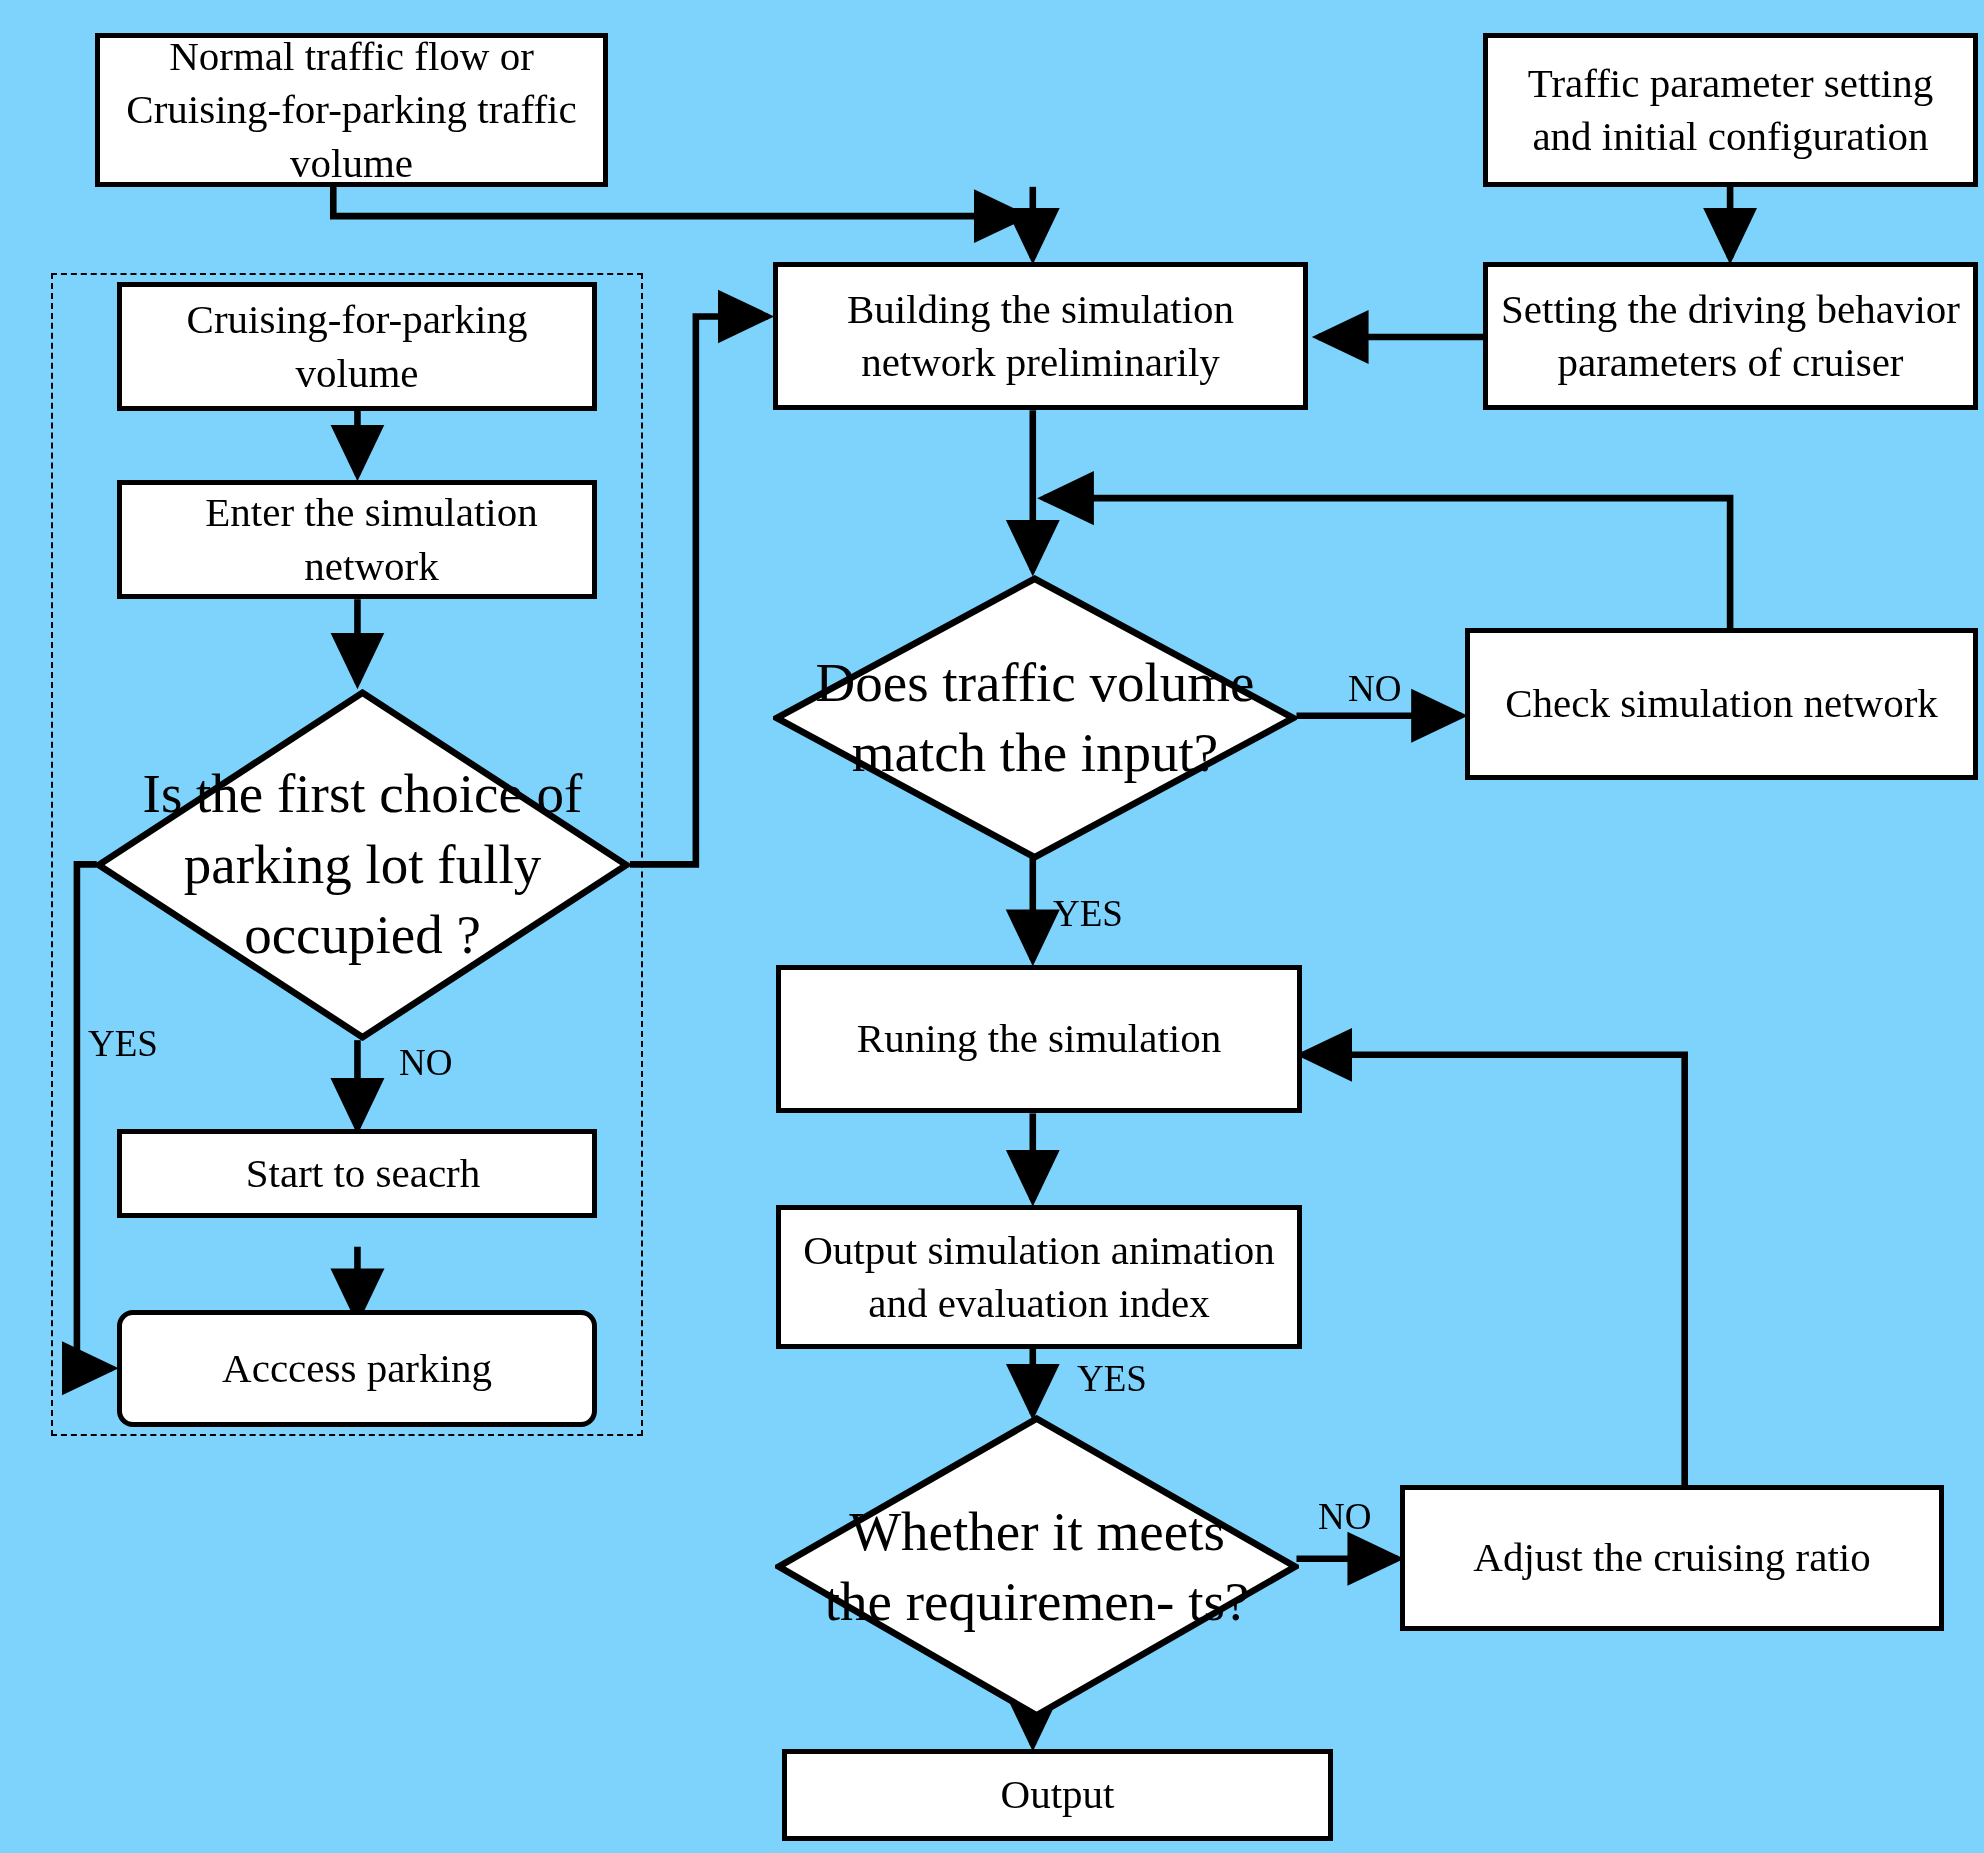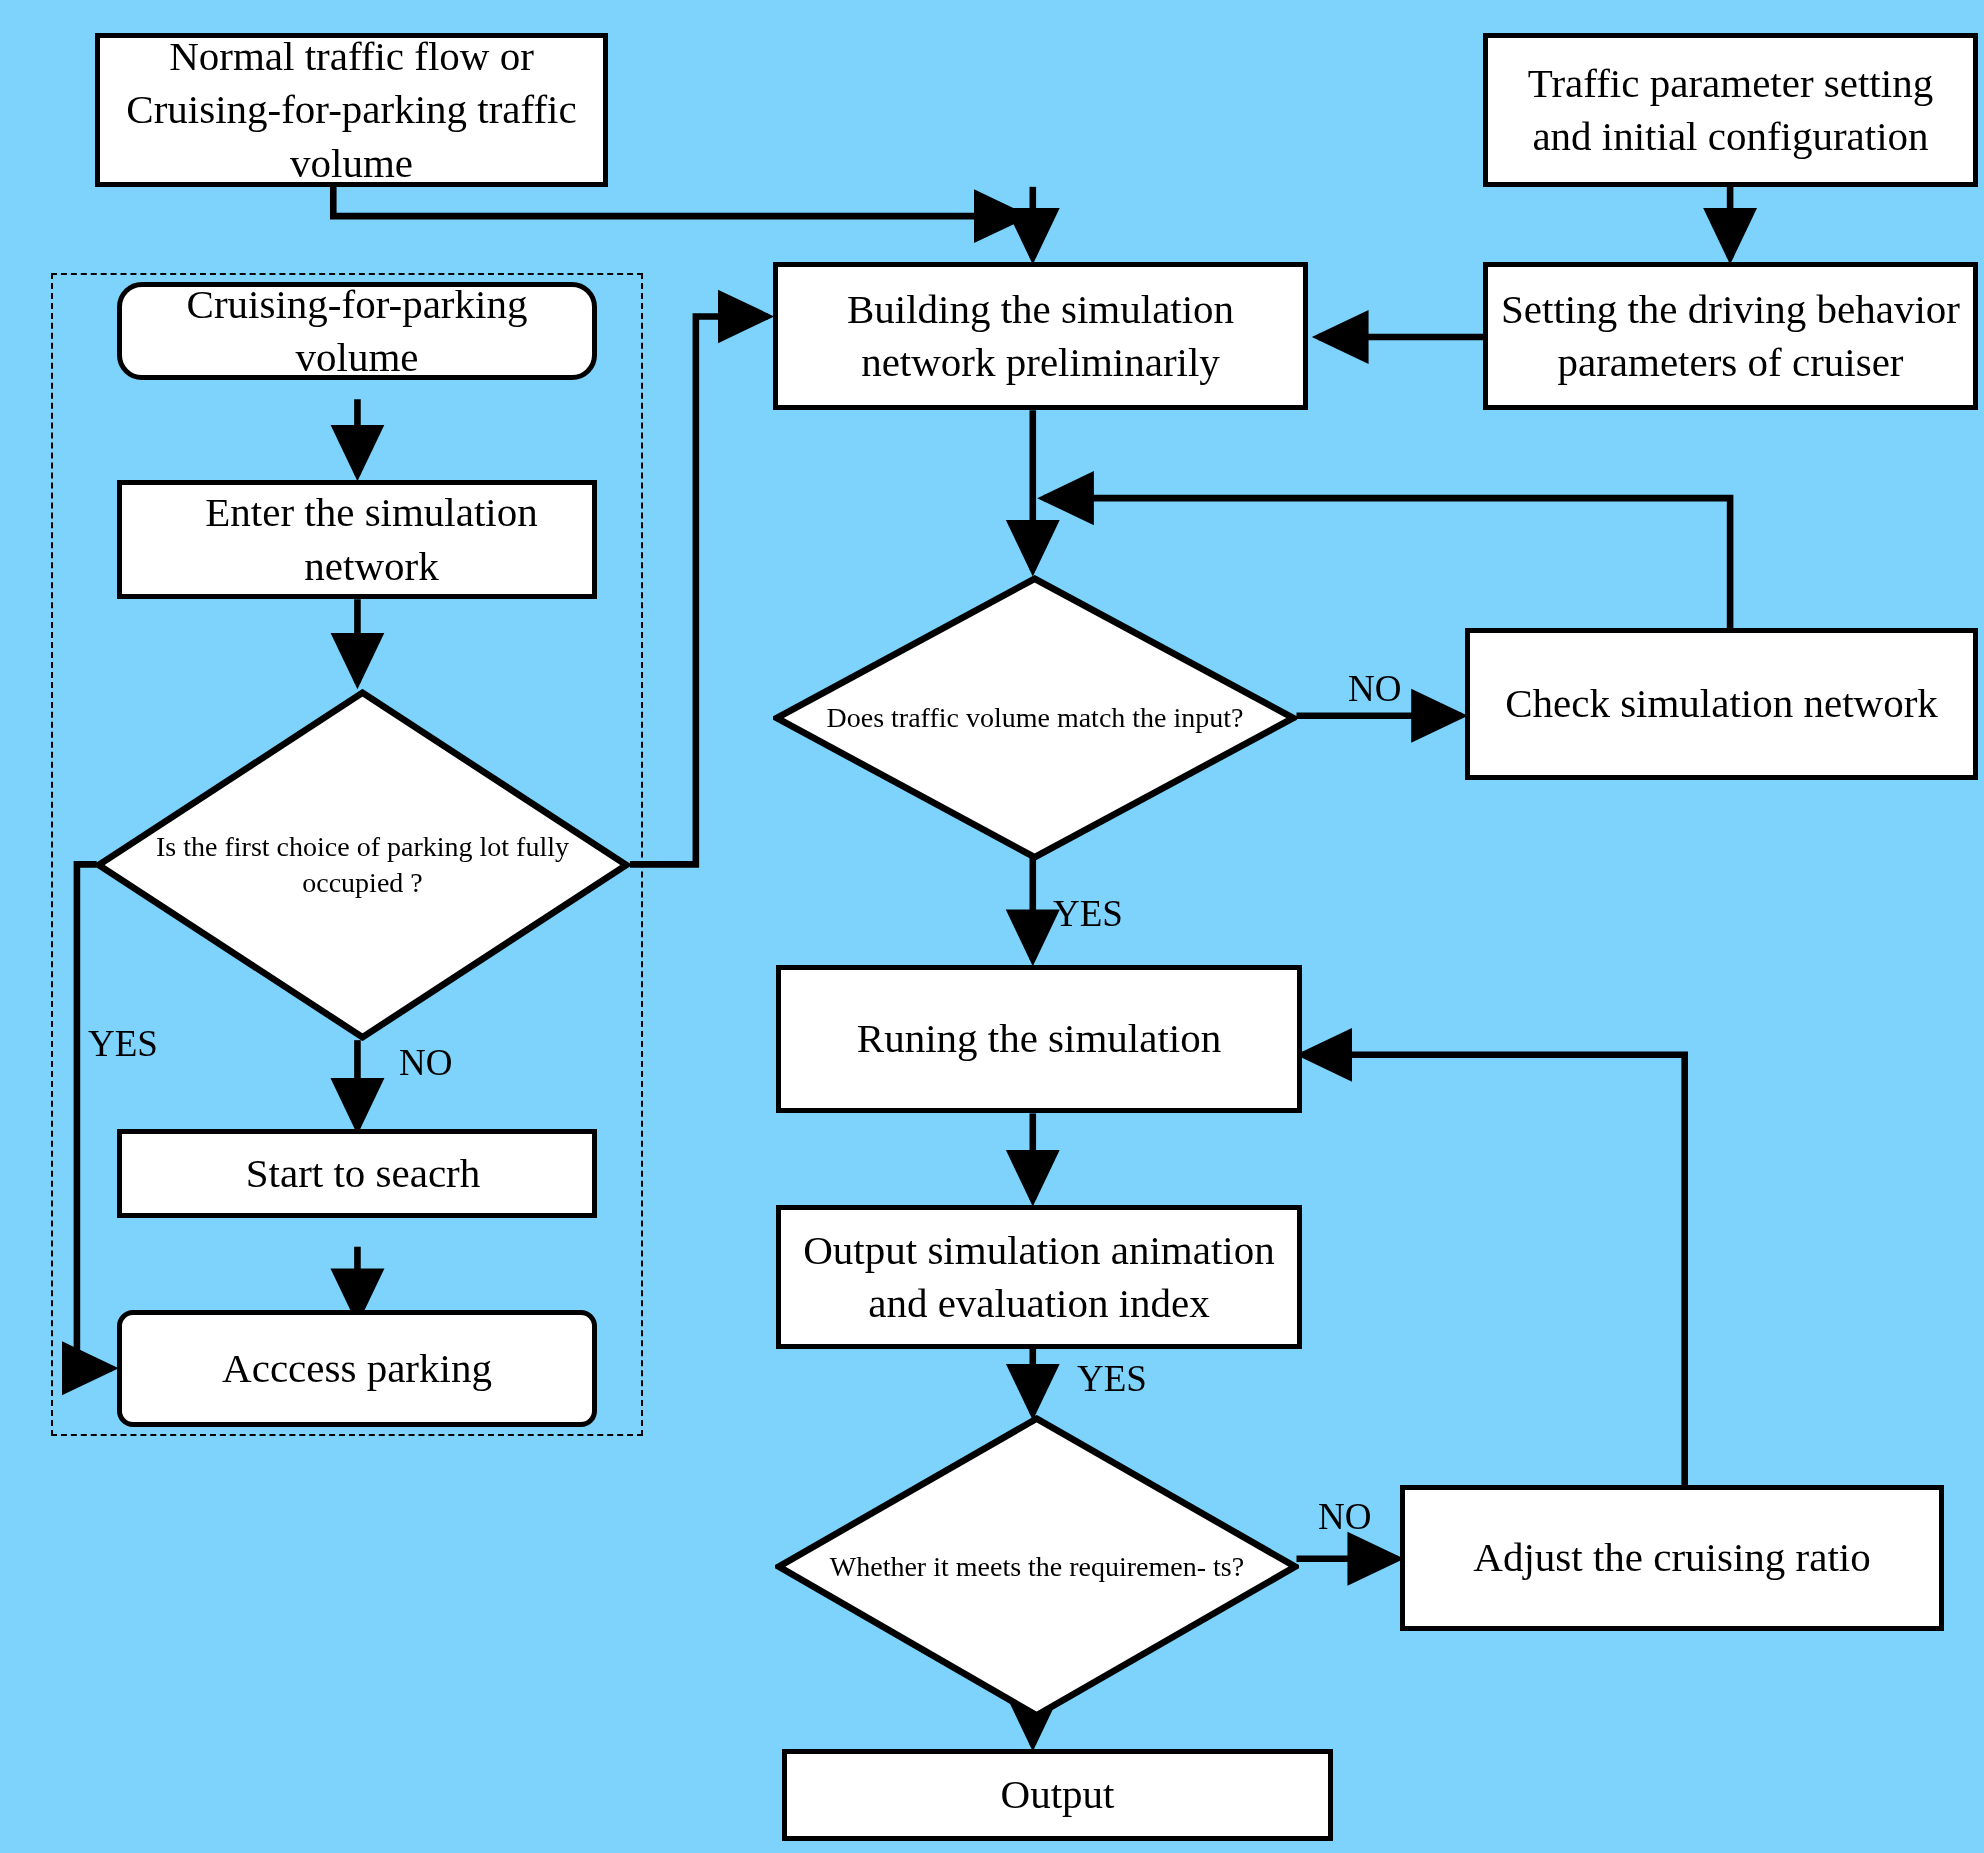--- a/index.html
+++ b/index.html
@@ -7,21 +7,21 @@
   #stage{position:relative;width:1985px;height:1854px;background:#7dd3fc;overflow:hidden;}
   svg.edges{position:absolute;left:0;top:0;width:1985px;height:1854px;pointer-events:none;}
   .node{position:absolute;box-sizing:border-box;display:flex;align-items:center;justify-content:center;text-align:center;background:#fff;}
   .box{border:5.1px solid #000;}
   .box .txt{font-size:41px;line-height:1.30;padding:0 10.3px;}
   .dashgroup{position:absolute;box-sizing:border-box;border:2.9px dashed #000;background:transparent;}
   .diamond{position:absolute;}
   .diamond svg{position:absolute;left:0;top:0;}
   .diamond .dtxt{position:absolute;left:0;top:0;width:100%;height:100%;
       display:flex;align-items:center;justify-content:center;text-align:center;
-      font-size:28px;line-height:1.28;box-sizing:border-box;padding:0 8%;}
+      font-size:55px;line-height:1.28;box-sizing:border-box;padding:0 8%;}
   .edgelabel{position:absolute;font-size:37px;line-height:1;white-space:nowrap;}
 </style>
 </head>
 <body>
 
 <div id="stage">
 
   <div class="dashgroup" style="left:51px;top:273px;width:592px;height:1163px;"></div>
 
   <svg class="edges" viewBox="0 0 2710 2531">
@@ -82,21 +82,21 @@
   </div>
 
   <div class="node box" style="left:773px;top:262px;width:535px;height:148px;">
     <span class="txt">Building the simulation network preliminarily</span>
   </div>
 
   <div class="node box" style="left:1483px;top:262px;width:495px;height:148px;">
     <span class="txt">Setting the driving behavior parameters of cruiser</span>
   </div>
 
-  <div class="node box" style="left:117px;top:282px;width:480px;height:98px;border-radius:25px;">
+  <div class="node box" style="left:117px;top:282px;width:480px;height:129px;">
     <span class="txt">Cruising-for-parking volume</span>
   </div>
 
   <div class="node box" style="left:117px;top:480px;width:480px;height:119px;padding-left:29px;">
     <span class="txt">Enter the simulation network</span>
   </div>
 
   <div class="diamond" style="left:95px;top:689px;width:535px;height:352px;">
     <svg width="535" height="352" viewBox="0 0 730 480">
       <polygon points="365,5 725,240 365,475 5,240" fill="#fff" stroke="#000" stroke-width="9"></polygon>

